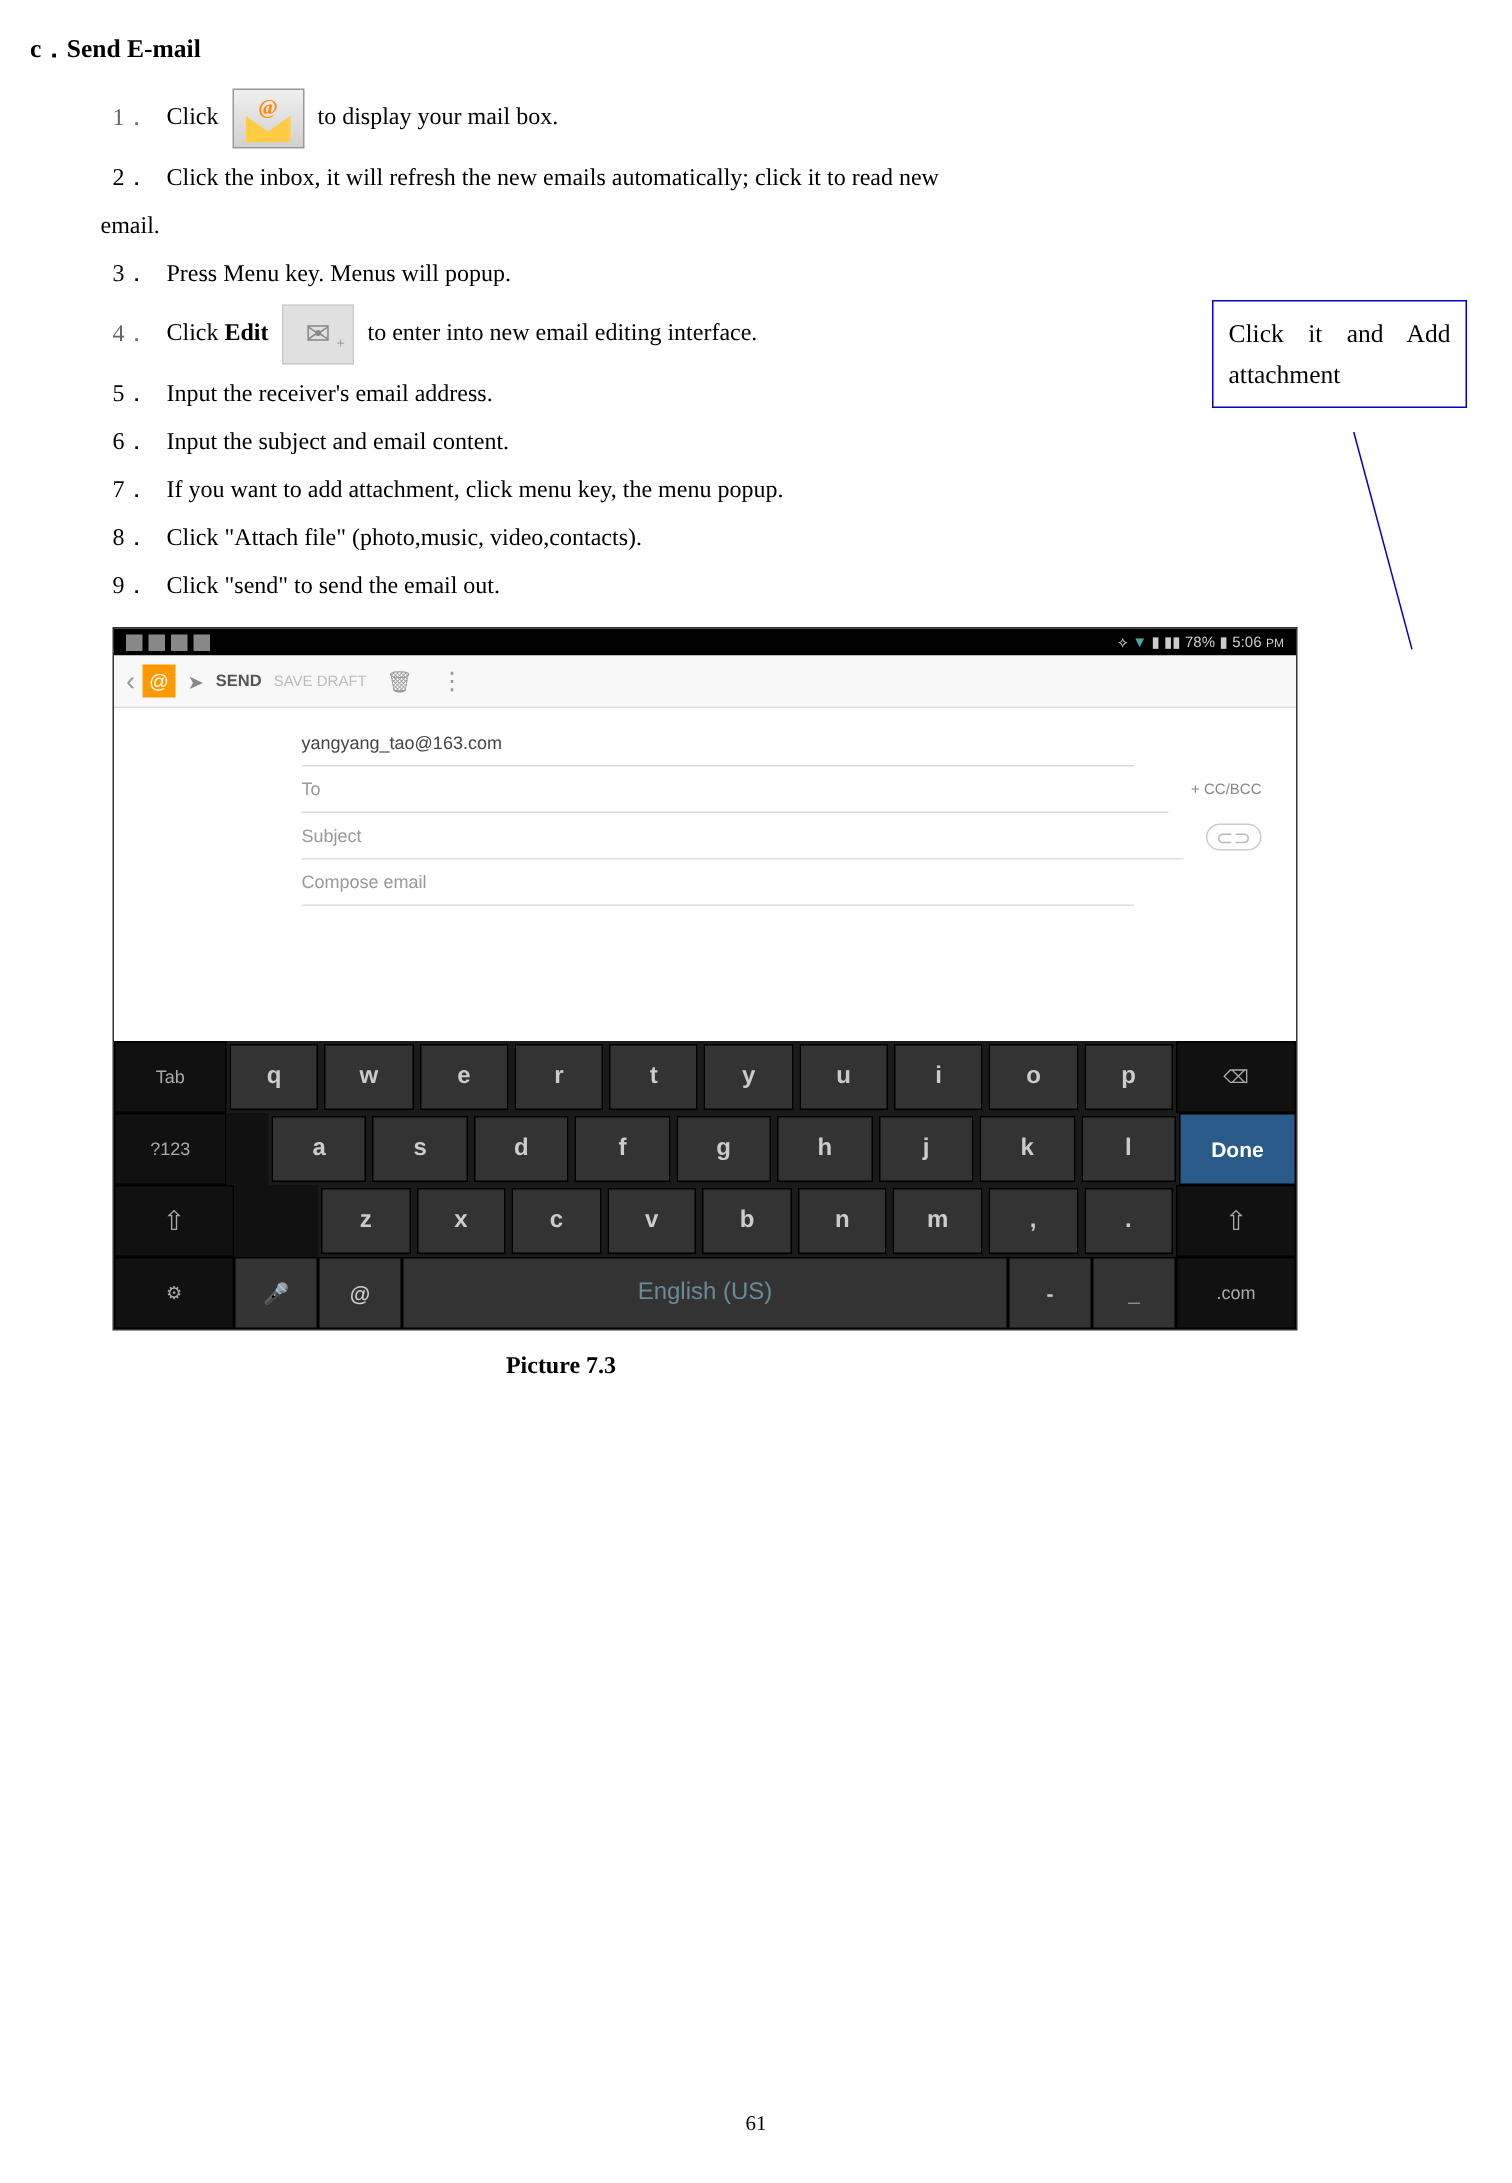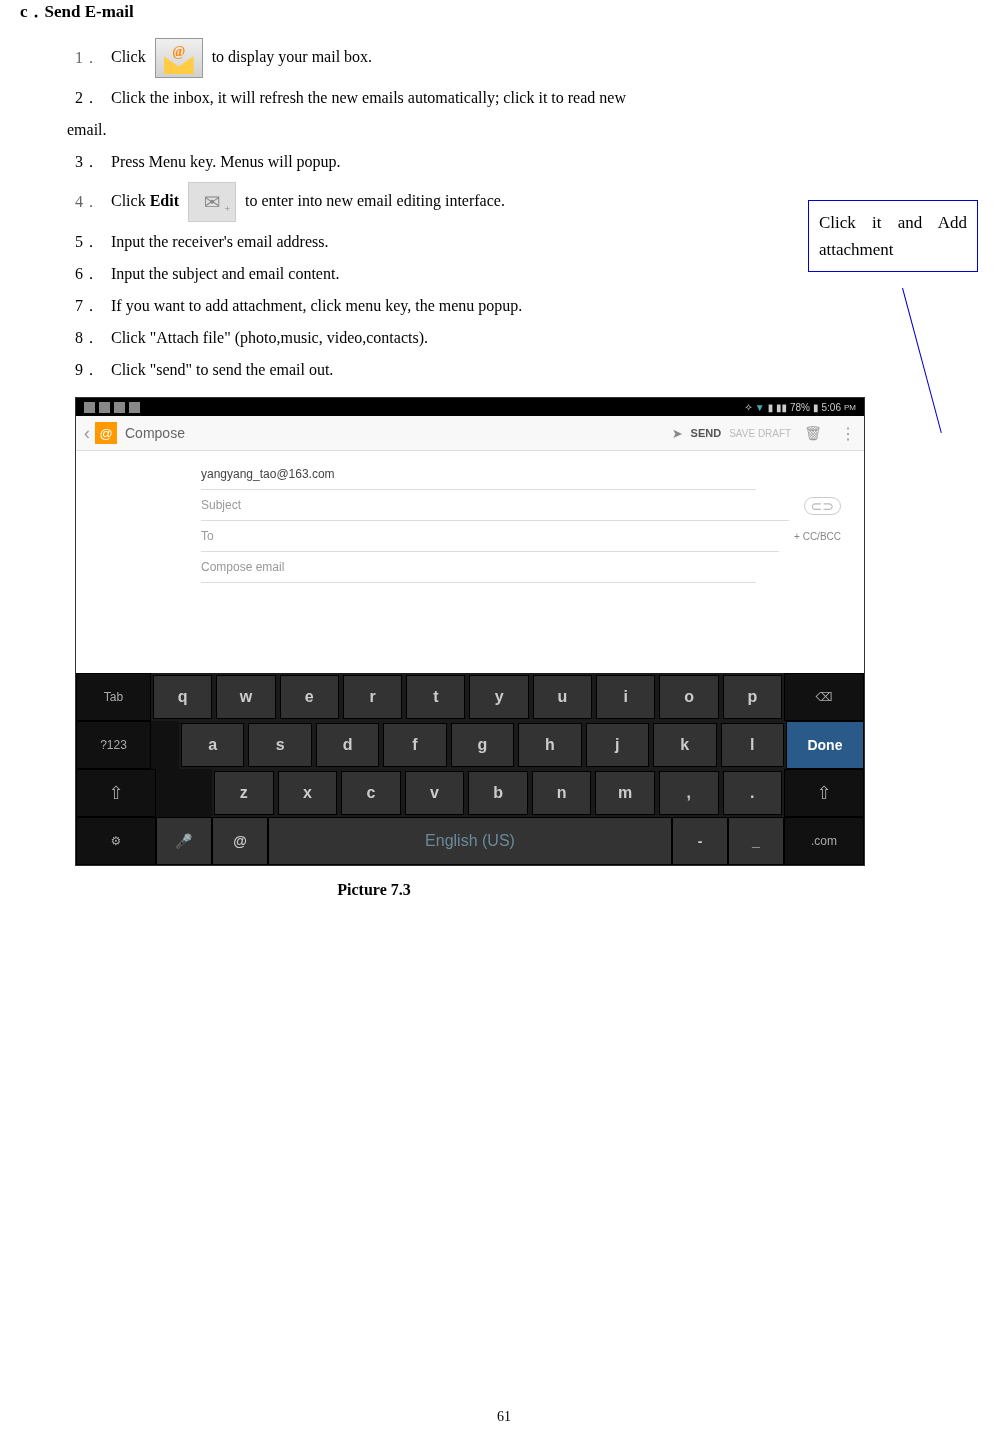--- a/index.html
+++ b/index.html
@@ -11,20 +11,21 @@
       font-family: "Times New Roman", serif;
       font-size: 16px;
       background: white;
       width: 1008px;
       height: 1455px;
       position: relative;
       padding: 0;
     }
     .content {
       padding: 0 60px 0 20px;
+      margin-top: 21px;
     }
     .section-title {
       font-weight: bold;
       font-size: 17px;
       margin-bottom: 15px;
     }
     .list {
       padding-left: 55px;
     }
     .list-item {
@@ -420,45 +421,44 @@
         <span>78%</span>
         <span>▮</span>
         <span>5:06</span>
         <span style="font-size:8px">PM</span>
       </div>
     </div>
 
     <div class="compose-header">
       <span class="back-btn">‹</span>
       <div class="app-icon"></div>
-      <span class="compose-title">Compose</span>
       <div class="send-area">
         <span class="send-arrow">➤</span>
         <span class="send-btn">SEND</span>
         <span class="save-draft">SAVE DRAFT</span>
         <span class="trash-btn">🗑</span>
         <span class="menu-dots">⋮</span>
       </div>
     </div>
 
     <div class="email-form">
       <div class="form-row from">
         <span>yangyang_tao@163.com</span>
       </div>
       <div style="display:flex;align-items:center;width:640px;">
         <div class="form-row" style="flex:1;">
+          <span>To</span>
+        </div>
+        <span class="cc-bcc">+ CC/BCC</span>
+      </div>
+      <div style="display:flex;align-items:center;width:640px;">
+        <div class="form-row" style="flex:1;">
           <span>Subject</span>
         </div>
         <span class="attach-icon">⊂⊃</span>
-      </div>
-      <div style="display:flex;align-items:center;width:640px;">
-        <div class="form-row" style="flex:1;">
-          <span>To</span>
-        </div>
-        <span class="cc-bcc">+ CC/BCC</span>
       </div>
       <div class="form-row noborder">
         <span>Compose email</span>
       </div>
     </div>
     <div class="form-spacer"></div>
 
     <div class="keyboard">
       <div class="kb-row">
         <div class="kb-key side">Tab</div>

